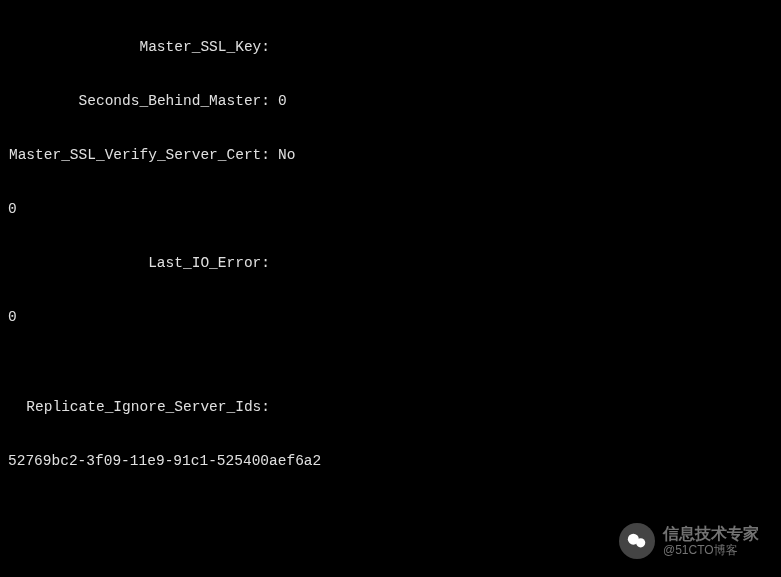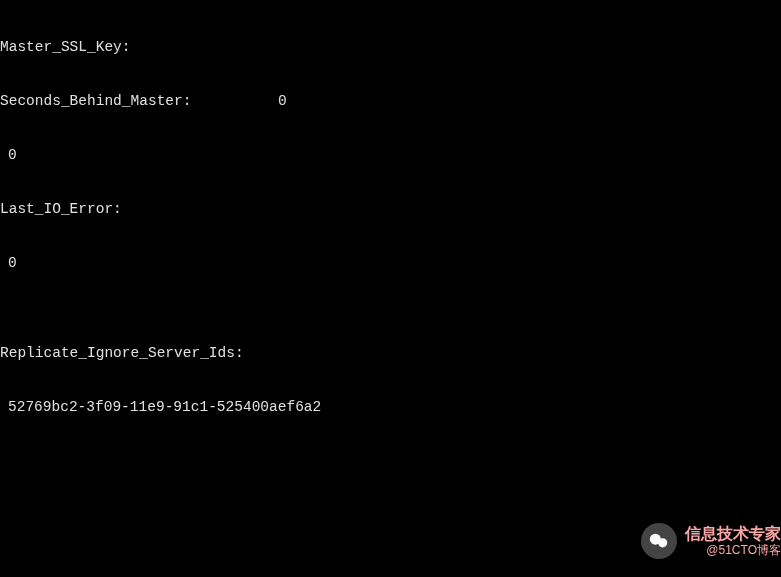--- a/index.html
+++ b/index.html
@@ -20,35 +20,35 @@
       padding: 2px 0;
     }
     .terminal {
       white-space: pre;
     }
     .status-row {
       display: flex;
     }
     .status-label {
       width: 270px;
-      text-align: left;
+      text-align: right;
       flex-shrink: 0;
       font-family: Liberation Mono, monospace;
     }
     .status-value {
       padding-left: 8px;
     }
     .watermark {
       position: absolute;
       bottom: 18px;
-      right: 0;
+      right: 22px;
       display: flex;
       align-items: center;
       gap: 8px;
-      color: #fca5a5;
+      color: #737373;
     }
     .watermark-icon {
       width: 36px;
       height: 36px;
       background: #444;
       border-radius: 50%;
       display: flex;
       align-items: center;
       justify-content: center;
       font-size: 22px;
@@ -58,29 +58,30 @@
       flex-direction: column;
       line-height: 1.2;
       font-family: sans-serif;
     }
     .watermark-title {
       font-size: 16px;
       font-weight: bold;
     }
     .watermark-sub {
       font-size: 12px;
-      text-align: right;
+      text-align: left;
     }
   </style>
 </head>
 <body>
 
 <div class="terminal">
   <div class="status-row"><span class="status-label">Master_SSL_Key:</span><span class="status-value"></span></div>
   <div class="status-row"><span class="status-label">Seconds_Behind_Master:</span><span class="status-value">0</span></div>
+  <div class="status-row"><span class="status-label">Master_SSL_Verify_Server_Cert:</span><span class="status-value">No</span></div>
   <div class="status-row"><span class="status-value">0</span></div>
   <div class="status-row"><span class="status-label">Last_IO_Error:</span><span class="status-value"></span></div>
   <div class="status-row"><span class="status-value">0</span></div>
   <div class="status-row"><span class="status-value"></span></div>
   <div class="status-row"><span class="status-label">Replicate_Ignore_Server_Ids:</span><span class="status-value"></span></div>
   <div class="status-row"><span class="status-value">52769bc2-3f09-11e9-91c1-525400aef6a2</span></div>
   
   
   
   

